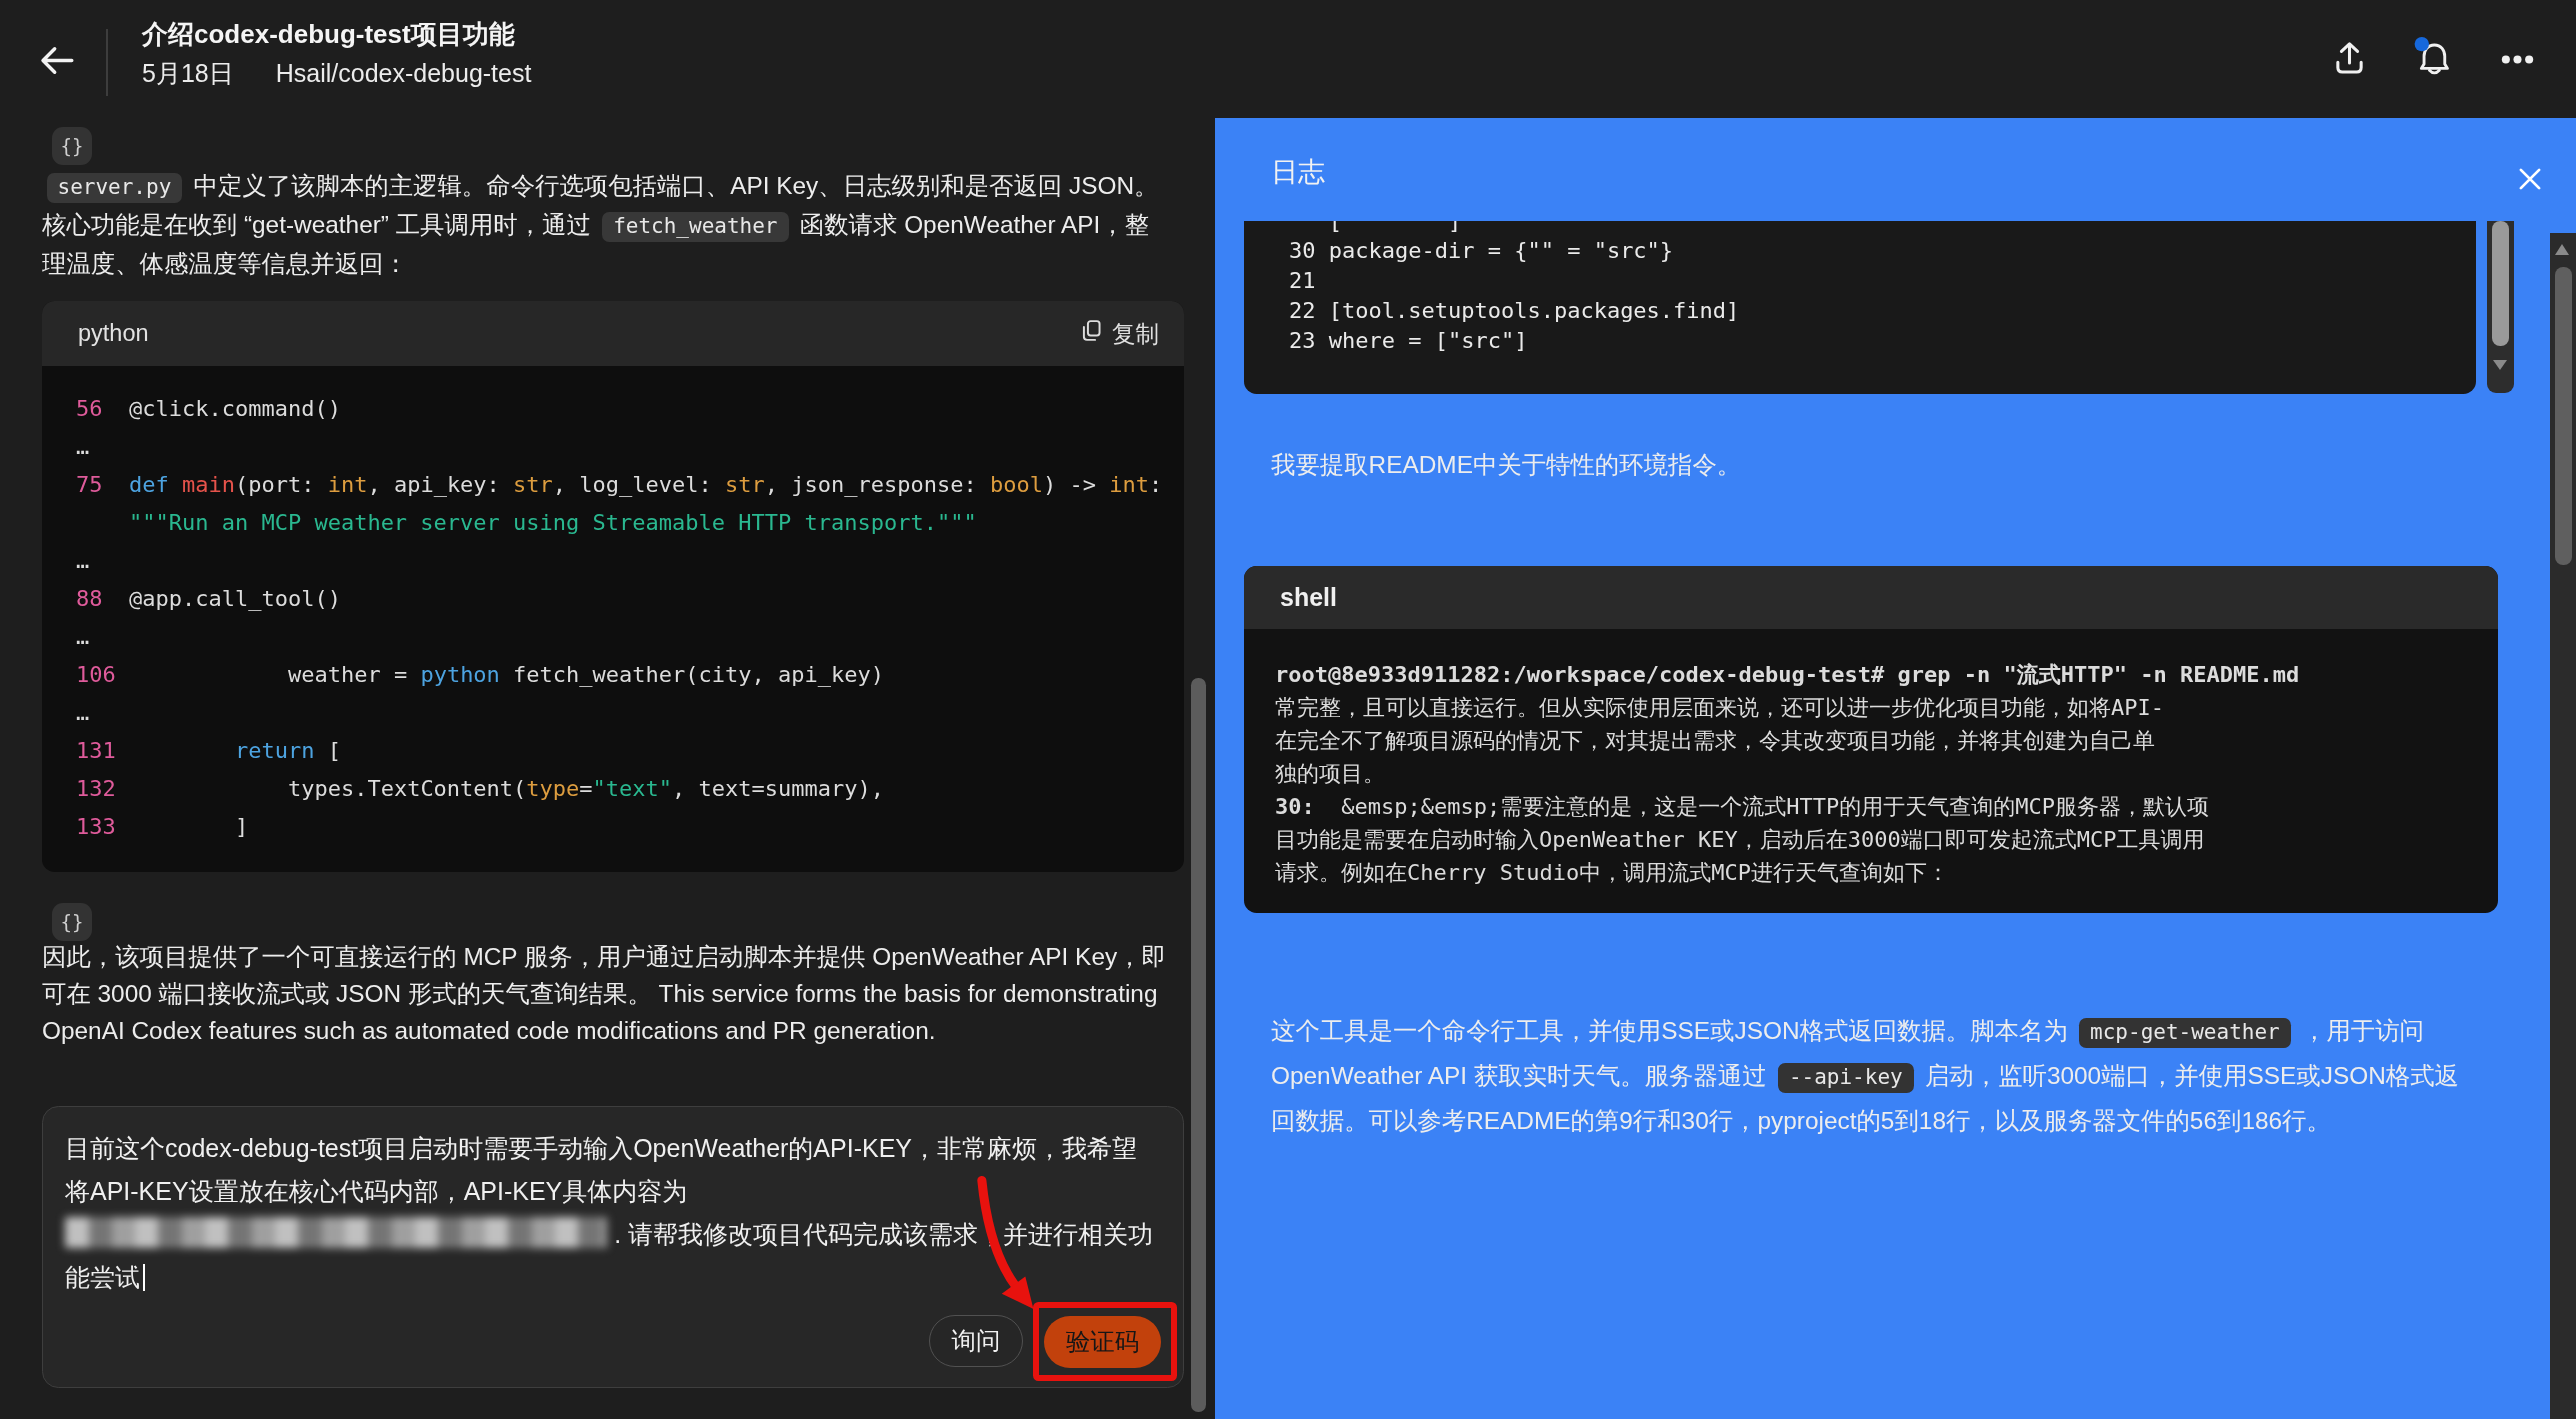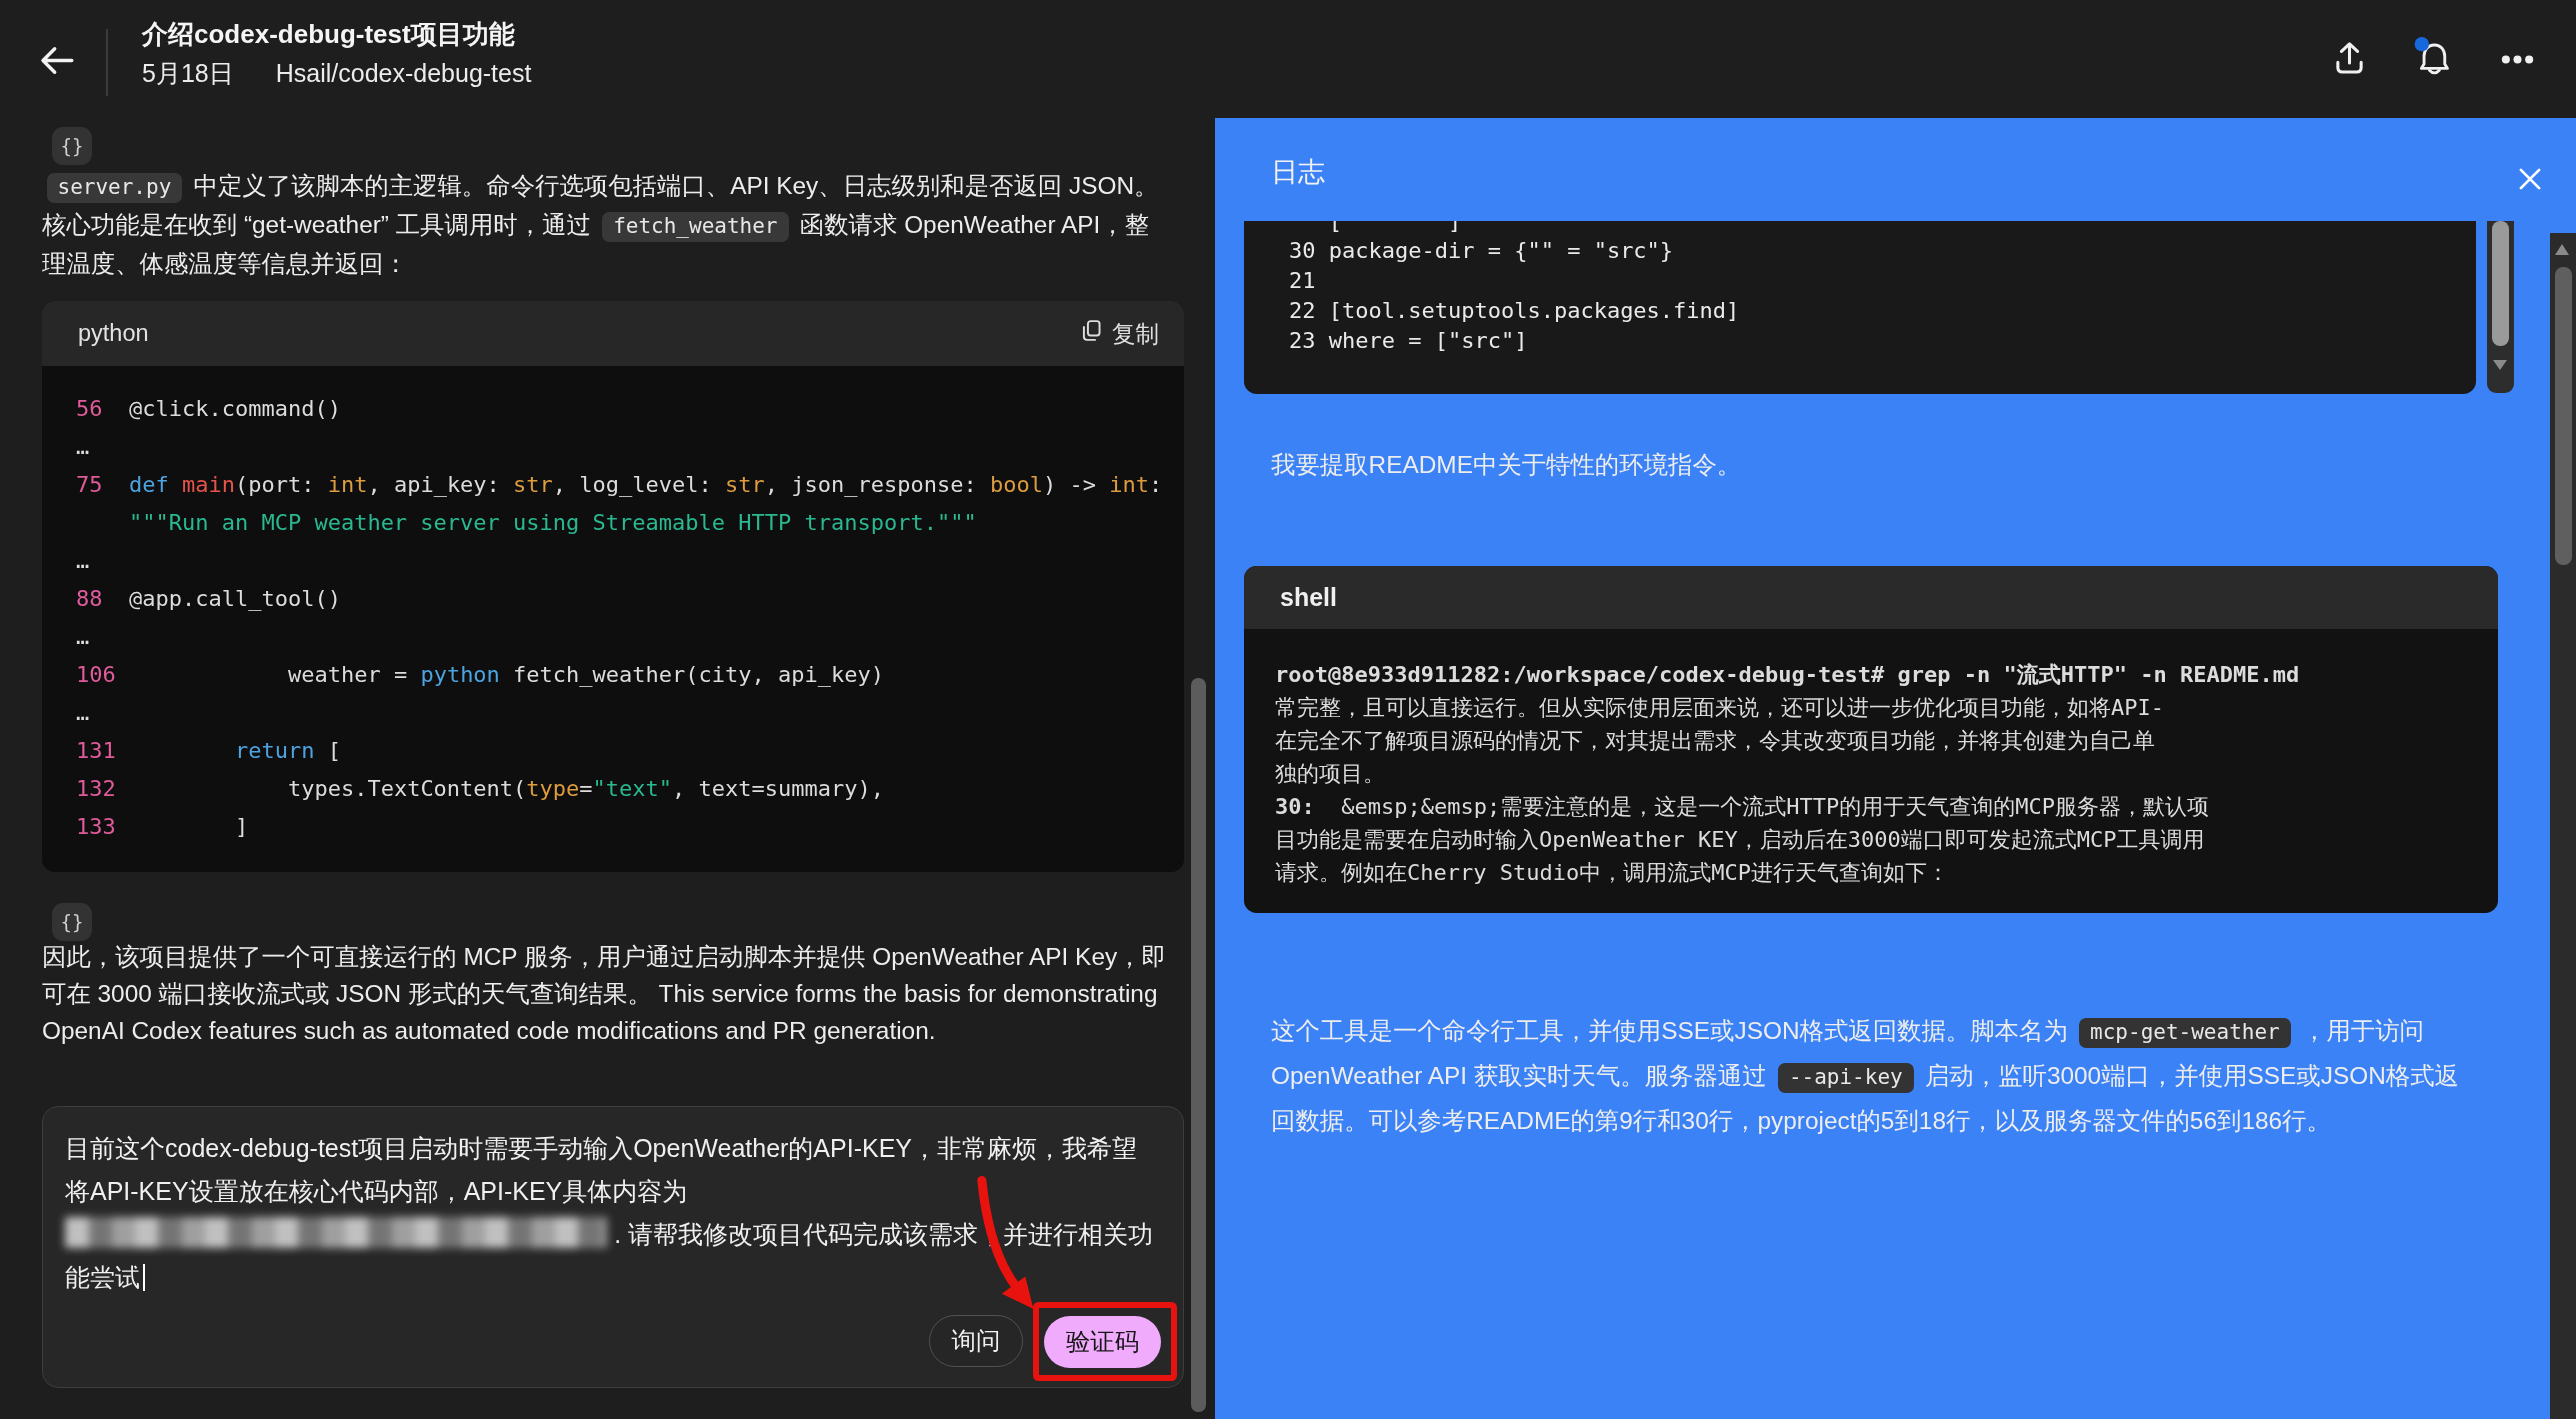--- a/index.html
+++ b/index.html
@@ -48,21 +48,21 @@
               border:1.4px solid #3e3e3e; border-radius:16.3px; }
   .composer-text { position:absolute; left:22px; top:20px; width:1093px; font-size:25px; line-height:43px; color:#f0f0f0; }
   .tk-blur { display:inline-block; width:542px; height:31px; margin:0 7.2px -5.4px 0; border-radius:2.7px;
              background: repeating-linear-gradient(90deg, rgba(200,200,200,.95) 0 23.5px, rgba(120,120,120,.95) 23.5px 47px, rgba(165,165,165,.95) 47px 70px),
                          repeating-linear-gradient(0deg, rgba(255,255,255,.28) 0 10px, rgba(40,40,40,.28) 10px 20px);
              filter:blur(4.5px); }
   .tk-cursor { display:inline-block; width:2.7px; height:27px; background:#fff; margin-left:2.7px; vertical-align:-4.5px; }
   .btn-ask { position:absolute; left:886px; top:208px; width:94px; height:52px; border-radius:26px;
              background:#262626; border:1.4px solid #515151; color:#f2f2f2; font-size:24.4px; cursor:pointer; font-family:inherit; }
   .btn-captcha { position:absolute; left:1001px; top:209px; width:117px; height:52px; border-radius:26px;
-                 background:#f0abfc; border:none; color:#161616; font-size:24.4px; cursor:pointer; font-family:inherit; }
+                 background:#c2410c; border:none; color:#161616; font-size:24.4px; cursor:pointer; font-family:inherit; }
   .red-box { position:absolute; left:990px; top:195px; width:144px; height:79px; border:6.3px solid #e8120e; border-radius:5.4px; pointer-events:none; }
   .red-arrow { position:absolute; left:922px; top:1057px; pointer-events:none; }
   .lp-scroll-thumb { position:absolute; left:1191px; top:560px; width:14.5px; height:734px; background:#5c5c5c; border-radius:7.2px; }
 
   
   .right-panel { position:absolute; left:1215px; top:118px; width:1361px; height:1301px; background:#3b82f6; }
   .rp-title { position:absolute; left:56px; top:36px; font-size:27px; color:#f2f2f2; }
   .close-btn { position:absolute; left:1294px; top:40px; width:42px; height:42px; background:none; border:none; cursor:pointer; }
 
   .toml-wrap { position:absolute; left:29px; top:103px; width:1232px; height:173px; background:#191919;

